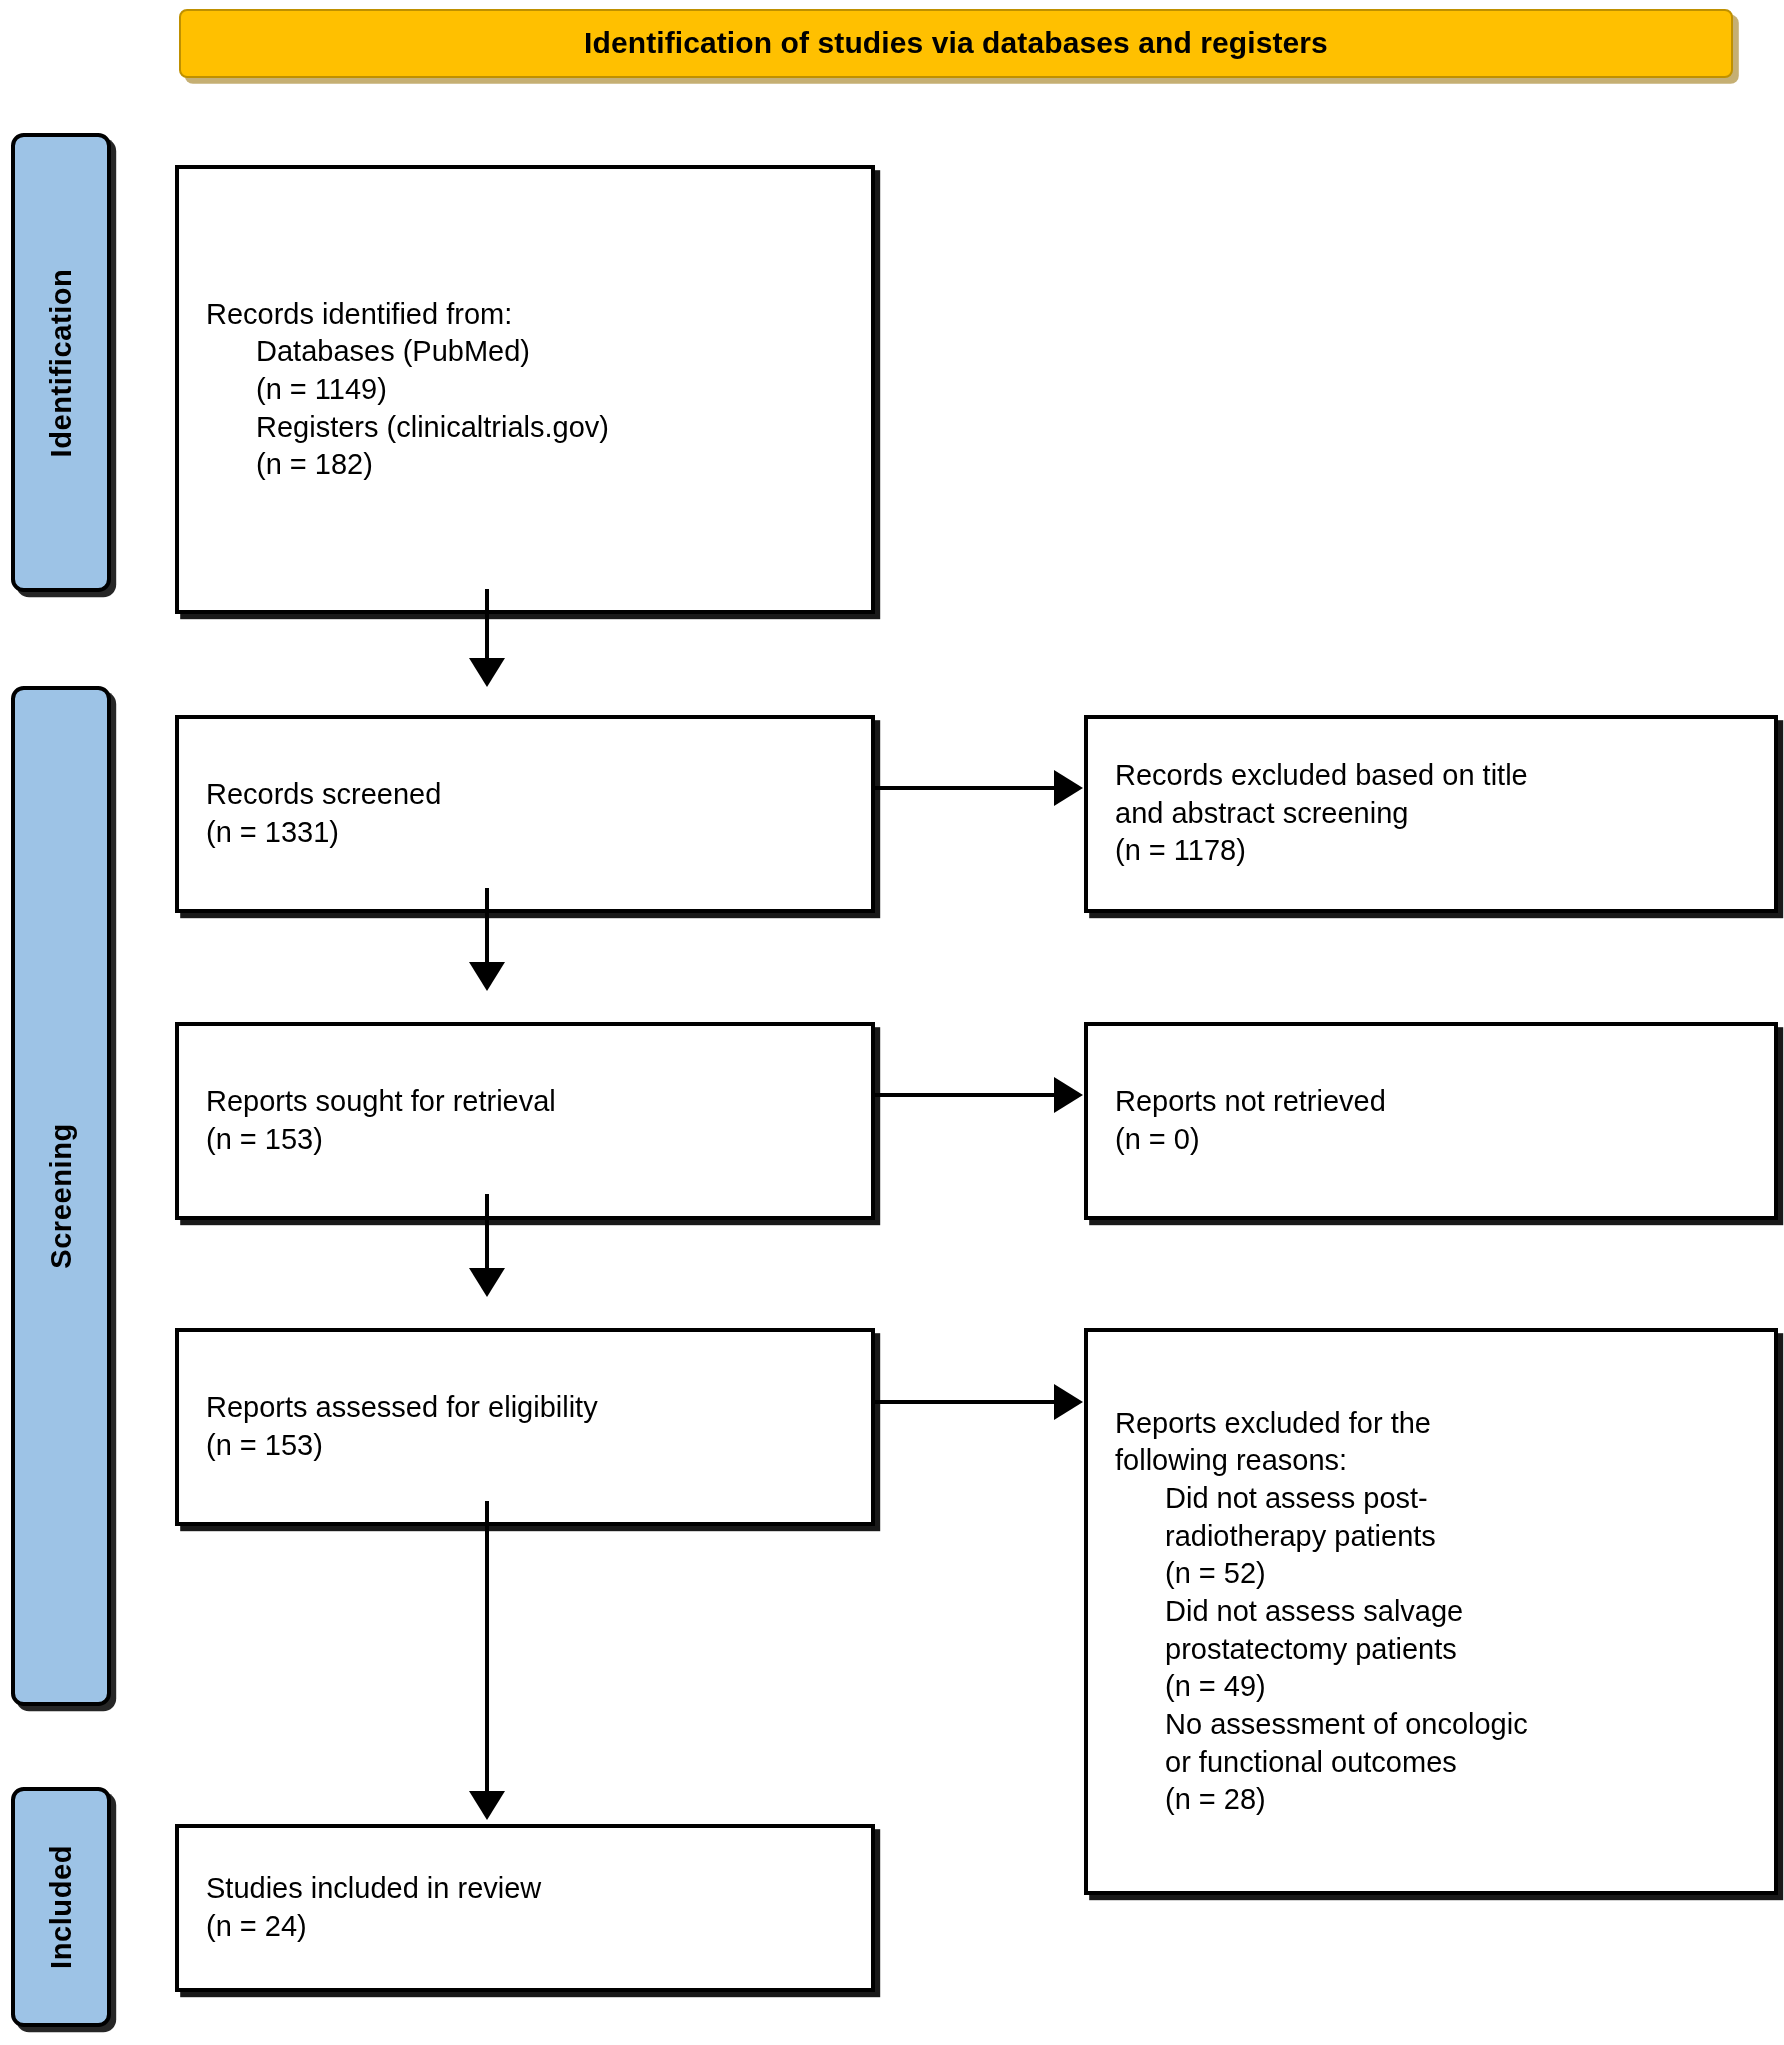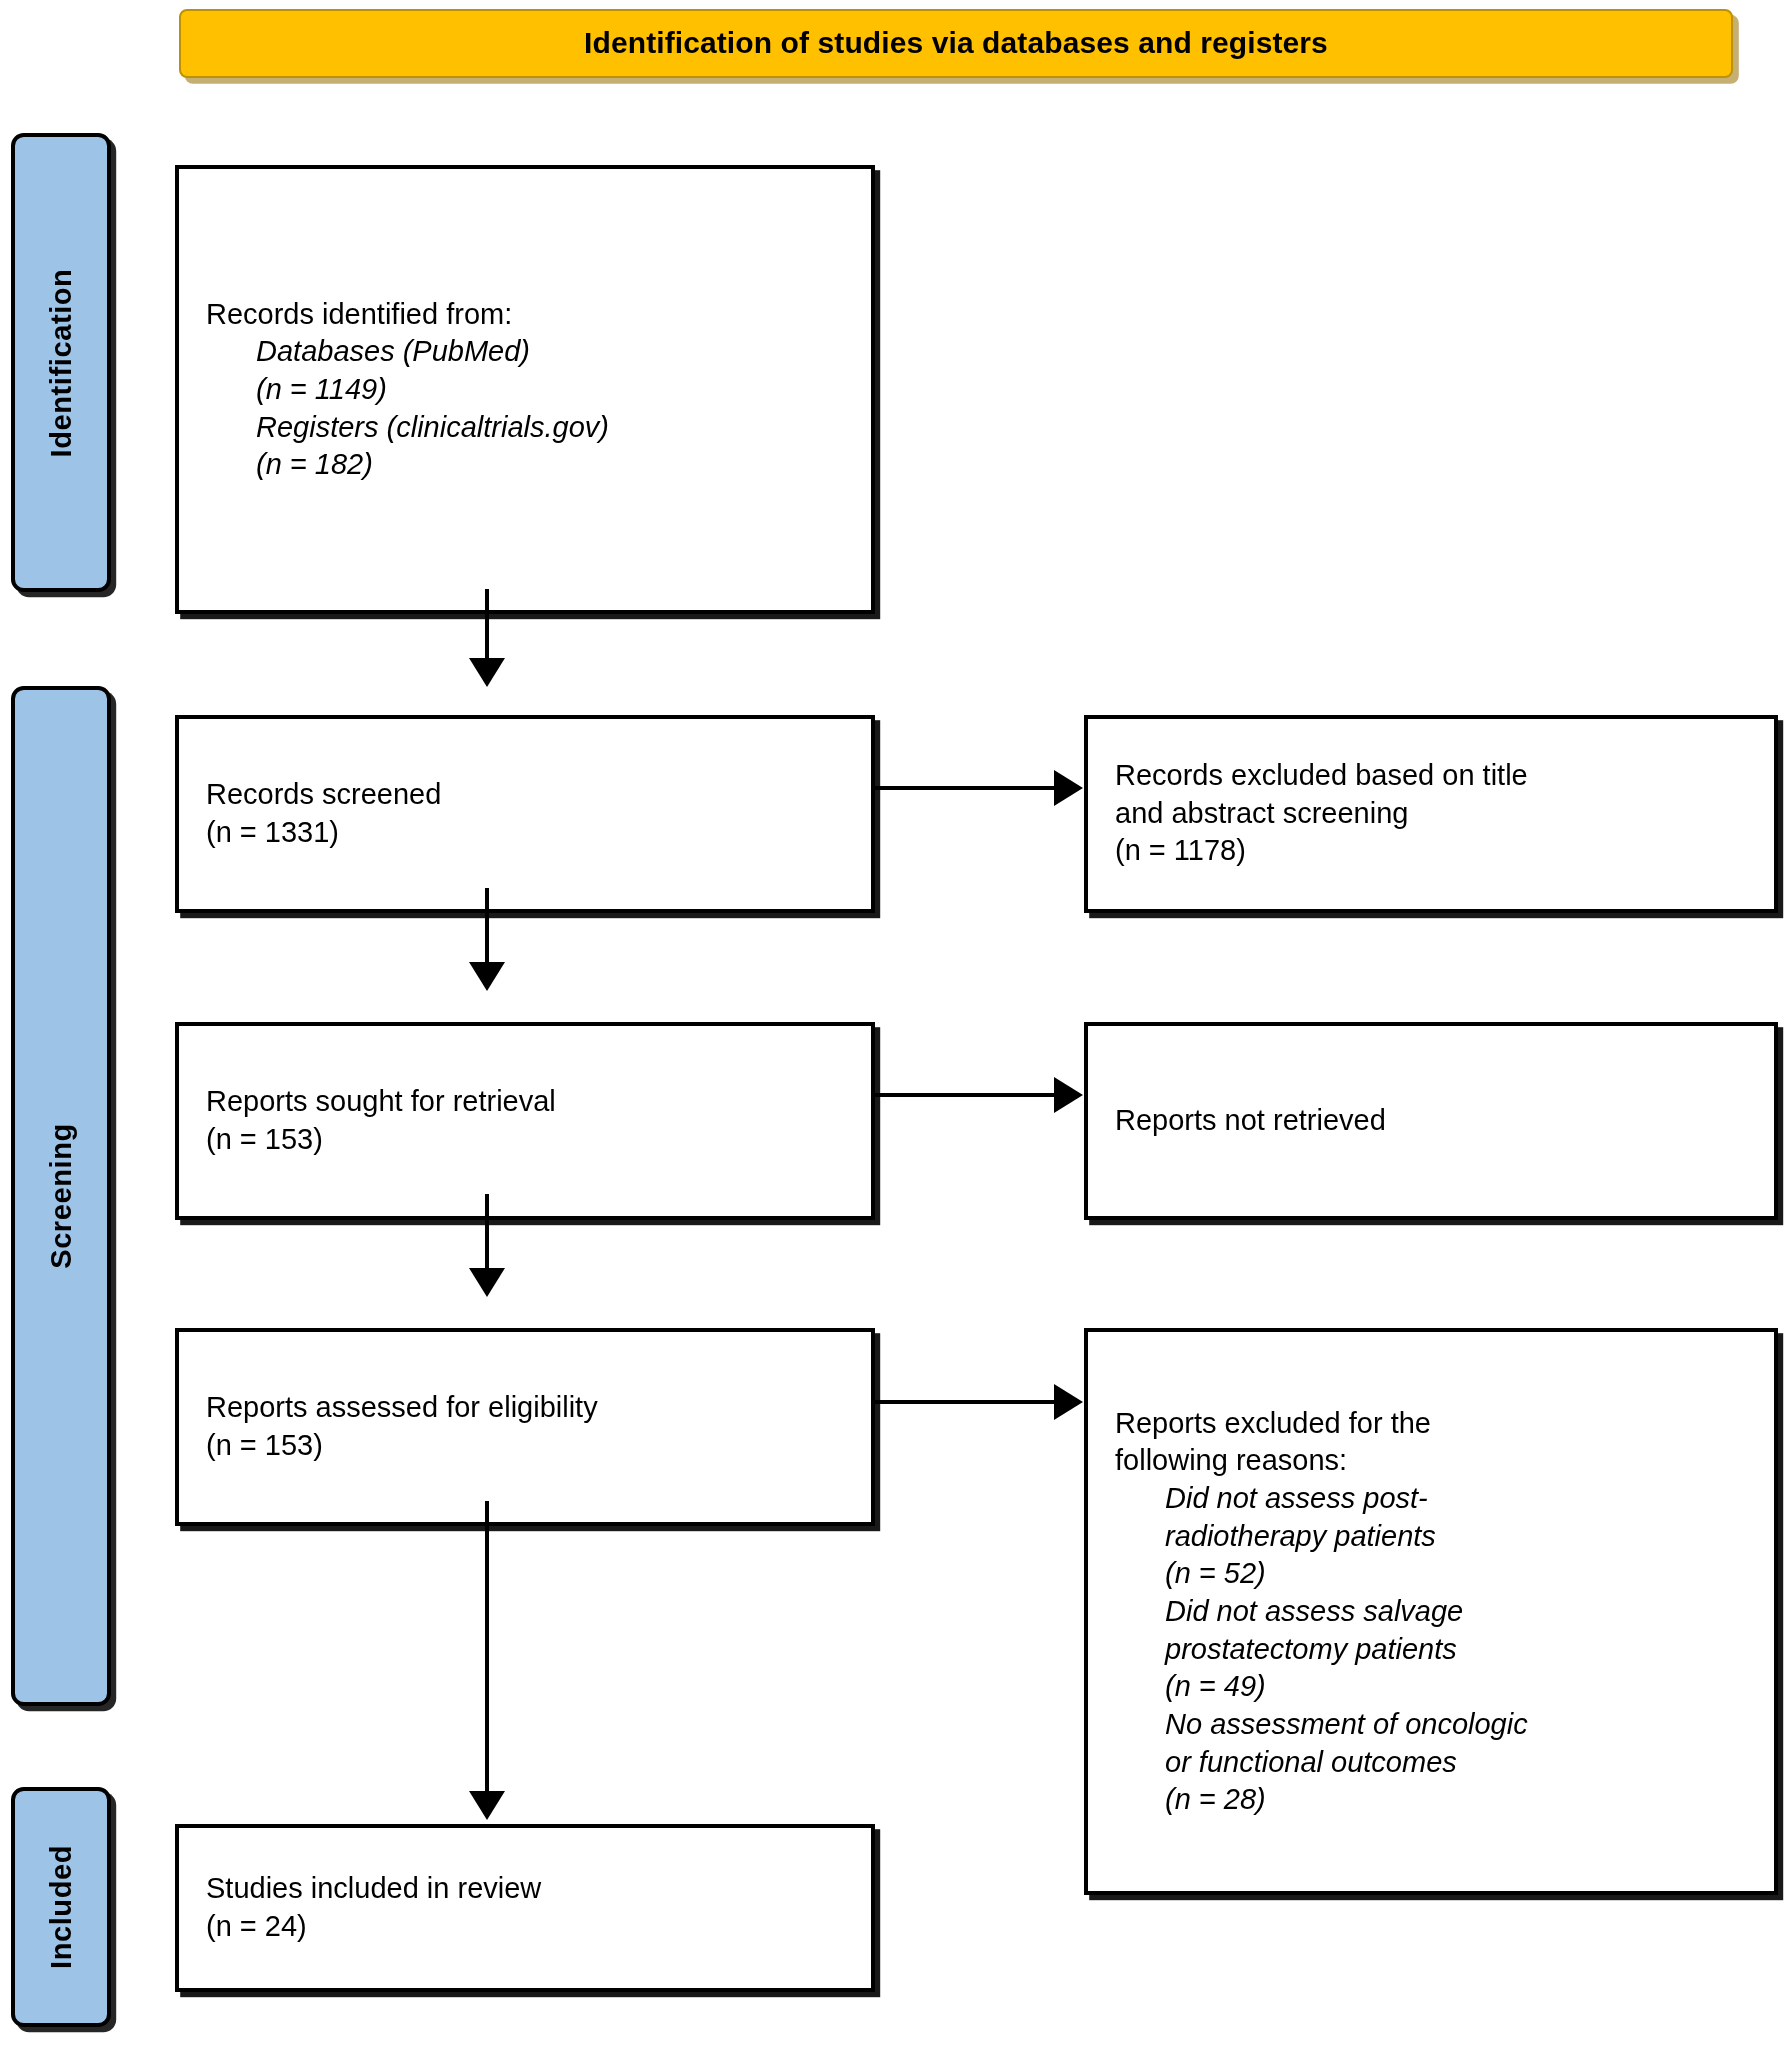--- a/index.html
+++ b/index.html
@@ -83,21 +83,20 @@
     transform: translateY(-50%);
   }
   .flow-line {
     font-size: 29px;
     line-height: 1.30;
     color: #000000;
     white-space: pre-wrap;
   }
   .flow-line.indent {
     padding-left: 50px;
-    font-style: italic;
   }
 
   
   .v-line {
     position: absolute;
     width: 4.1px;
     background: #000000;
   }
   .v-arrow-head {
     position: absolute;
@@ -182,20 +181,21 @@
       <div class="flow-line">(n = 153)</div>
     </div>
   </div>
 
   <div class="h-line" style="left:874px; top:1093px; width:182px;"></div>
   <div class="h-arrow-head" style="left:1054px; top:1077px;"></div>
 
   <div class="flow-box" style="left:1084px; top:997px; width:694px; height:198px;">
     <div class="flow-box-inner">
       <div class="flow-line">Reports not retrieved</div>
+      <div class="flow-line">(n = 0)</div>
     </div>
   </div>
 
   <div class="v-line" style="left:485px; top:1194px; height:79px;"></div>
   <div class="v-arrow-head" style="left:469px; top:1268px;"></div>
 
   <div class="flow-box" style="left:175px; top:1303px; width:700px; height:198px;">
     <div class="flow-box-inner">
       <div class="flow-line">Reports assessed for eligibility</div>
       <div class="flow-line">(n = 153)</div>

